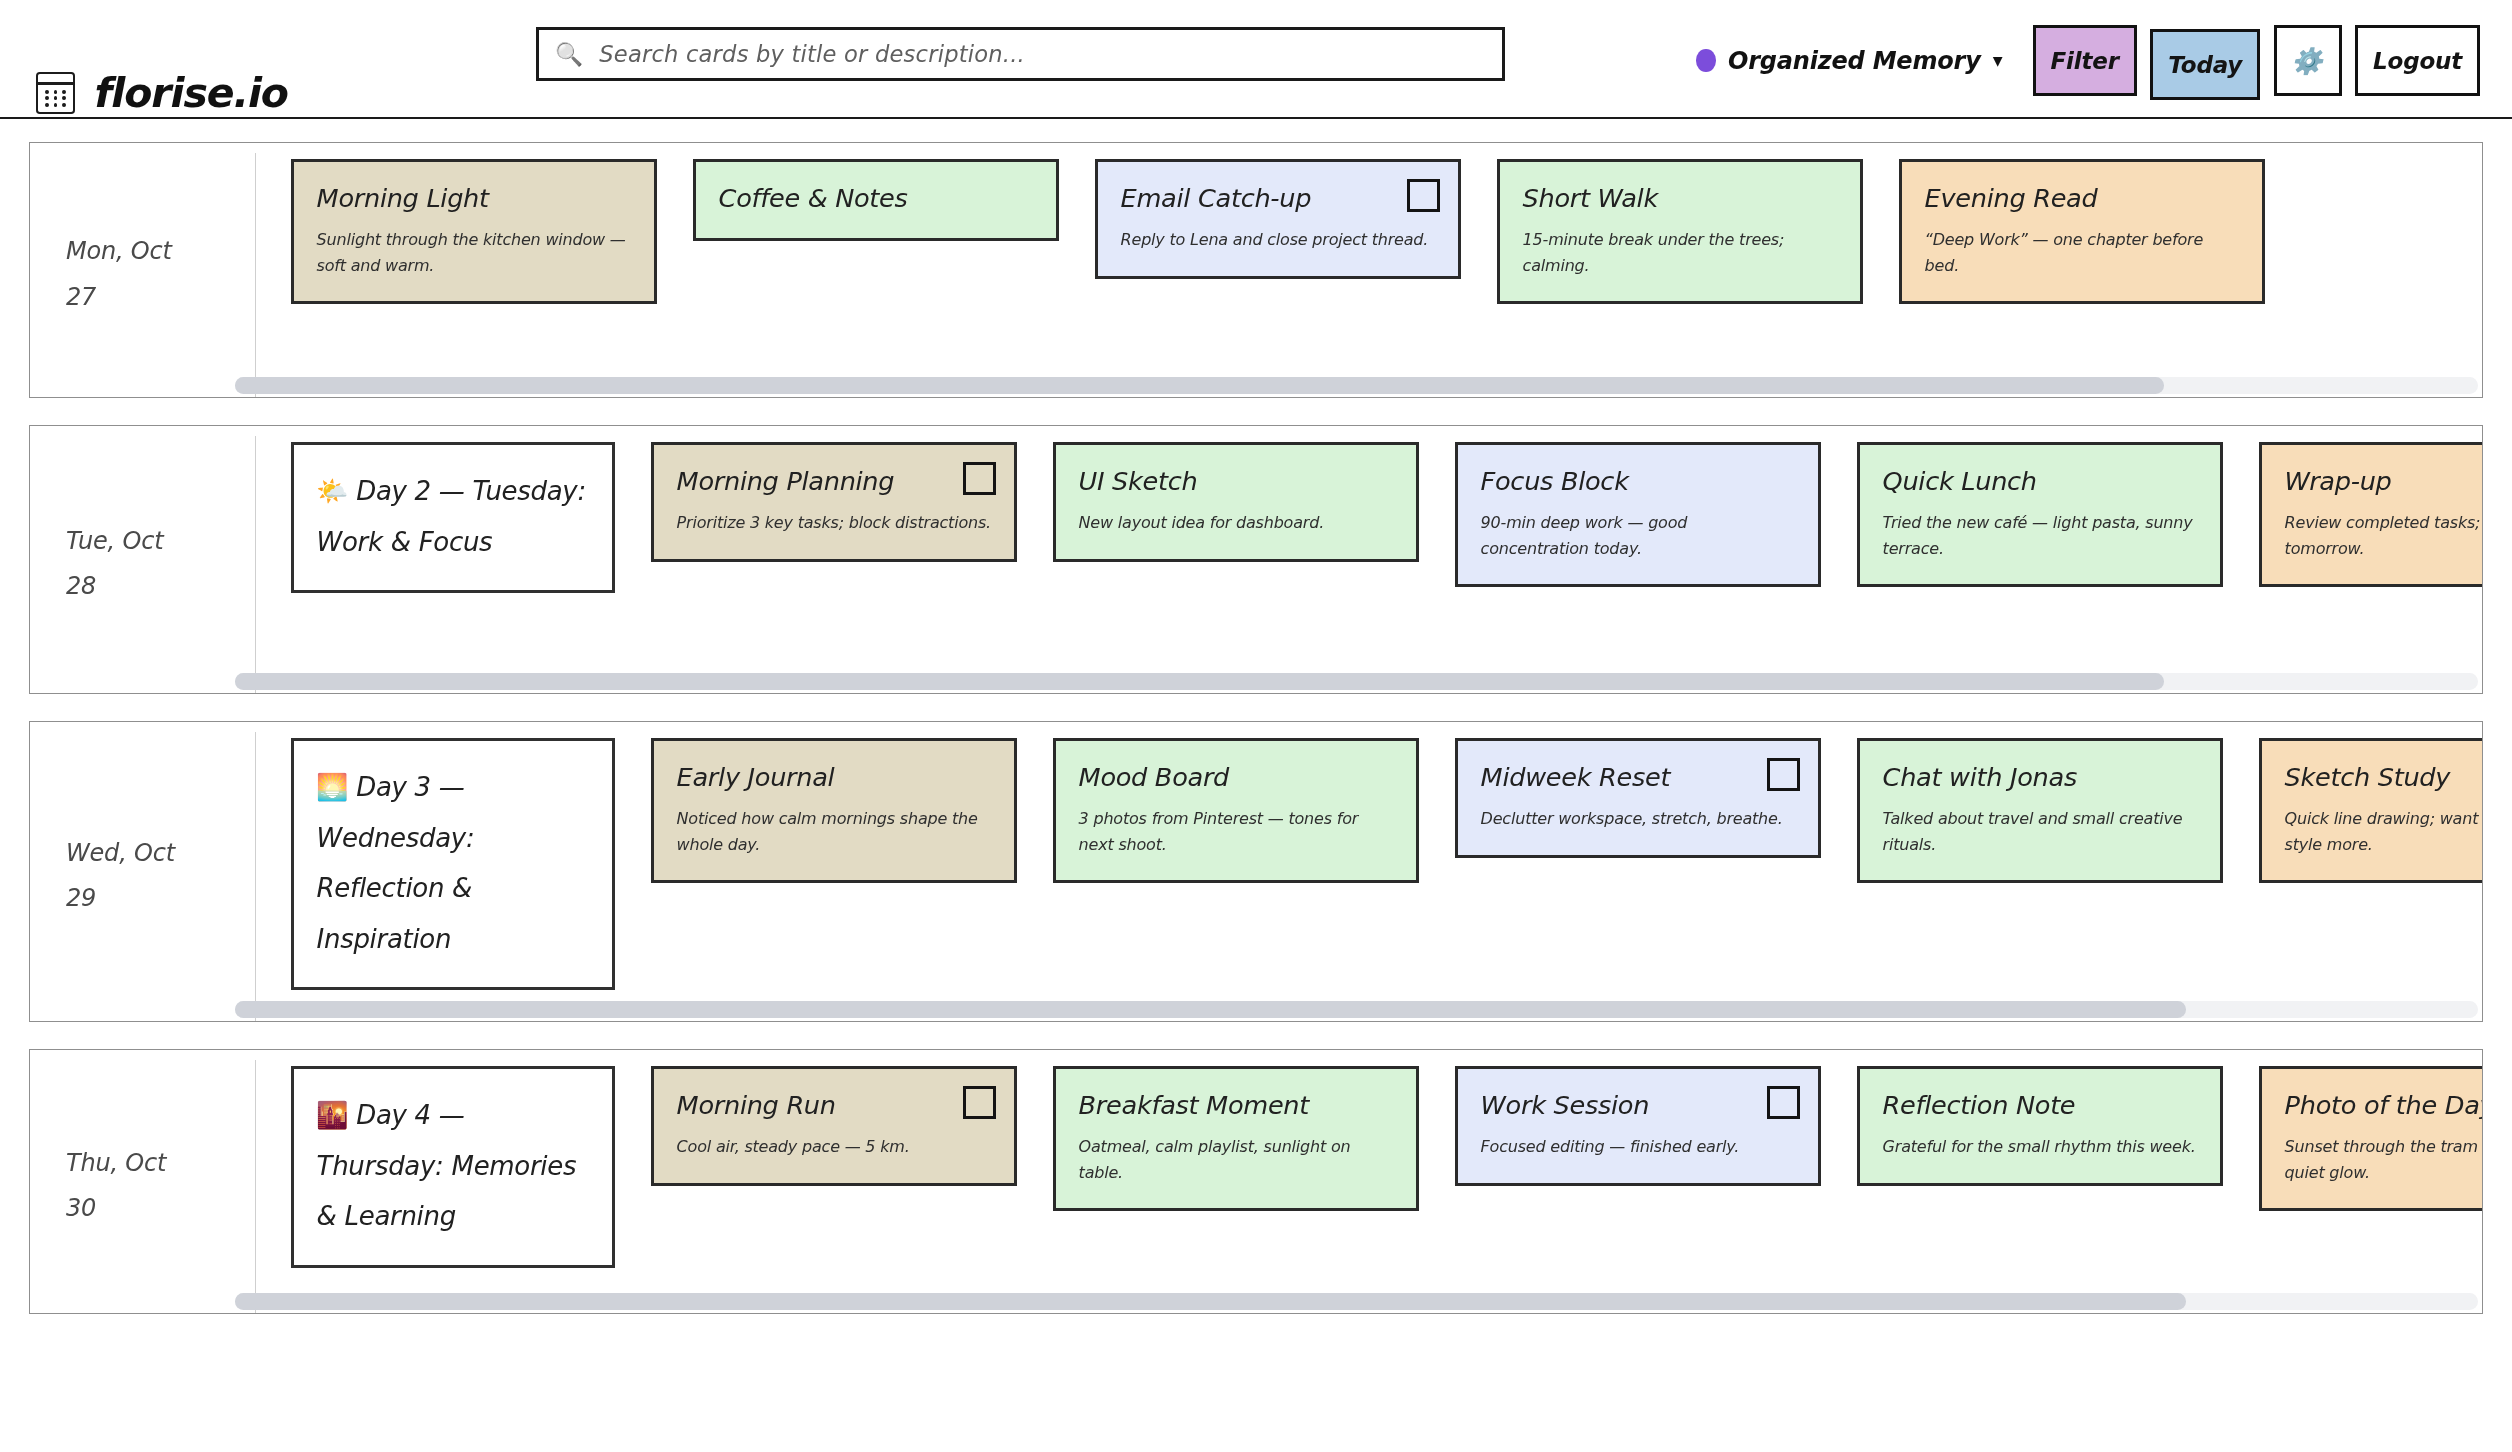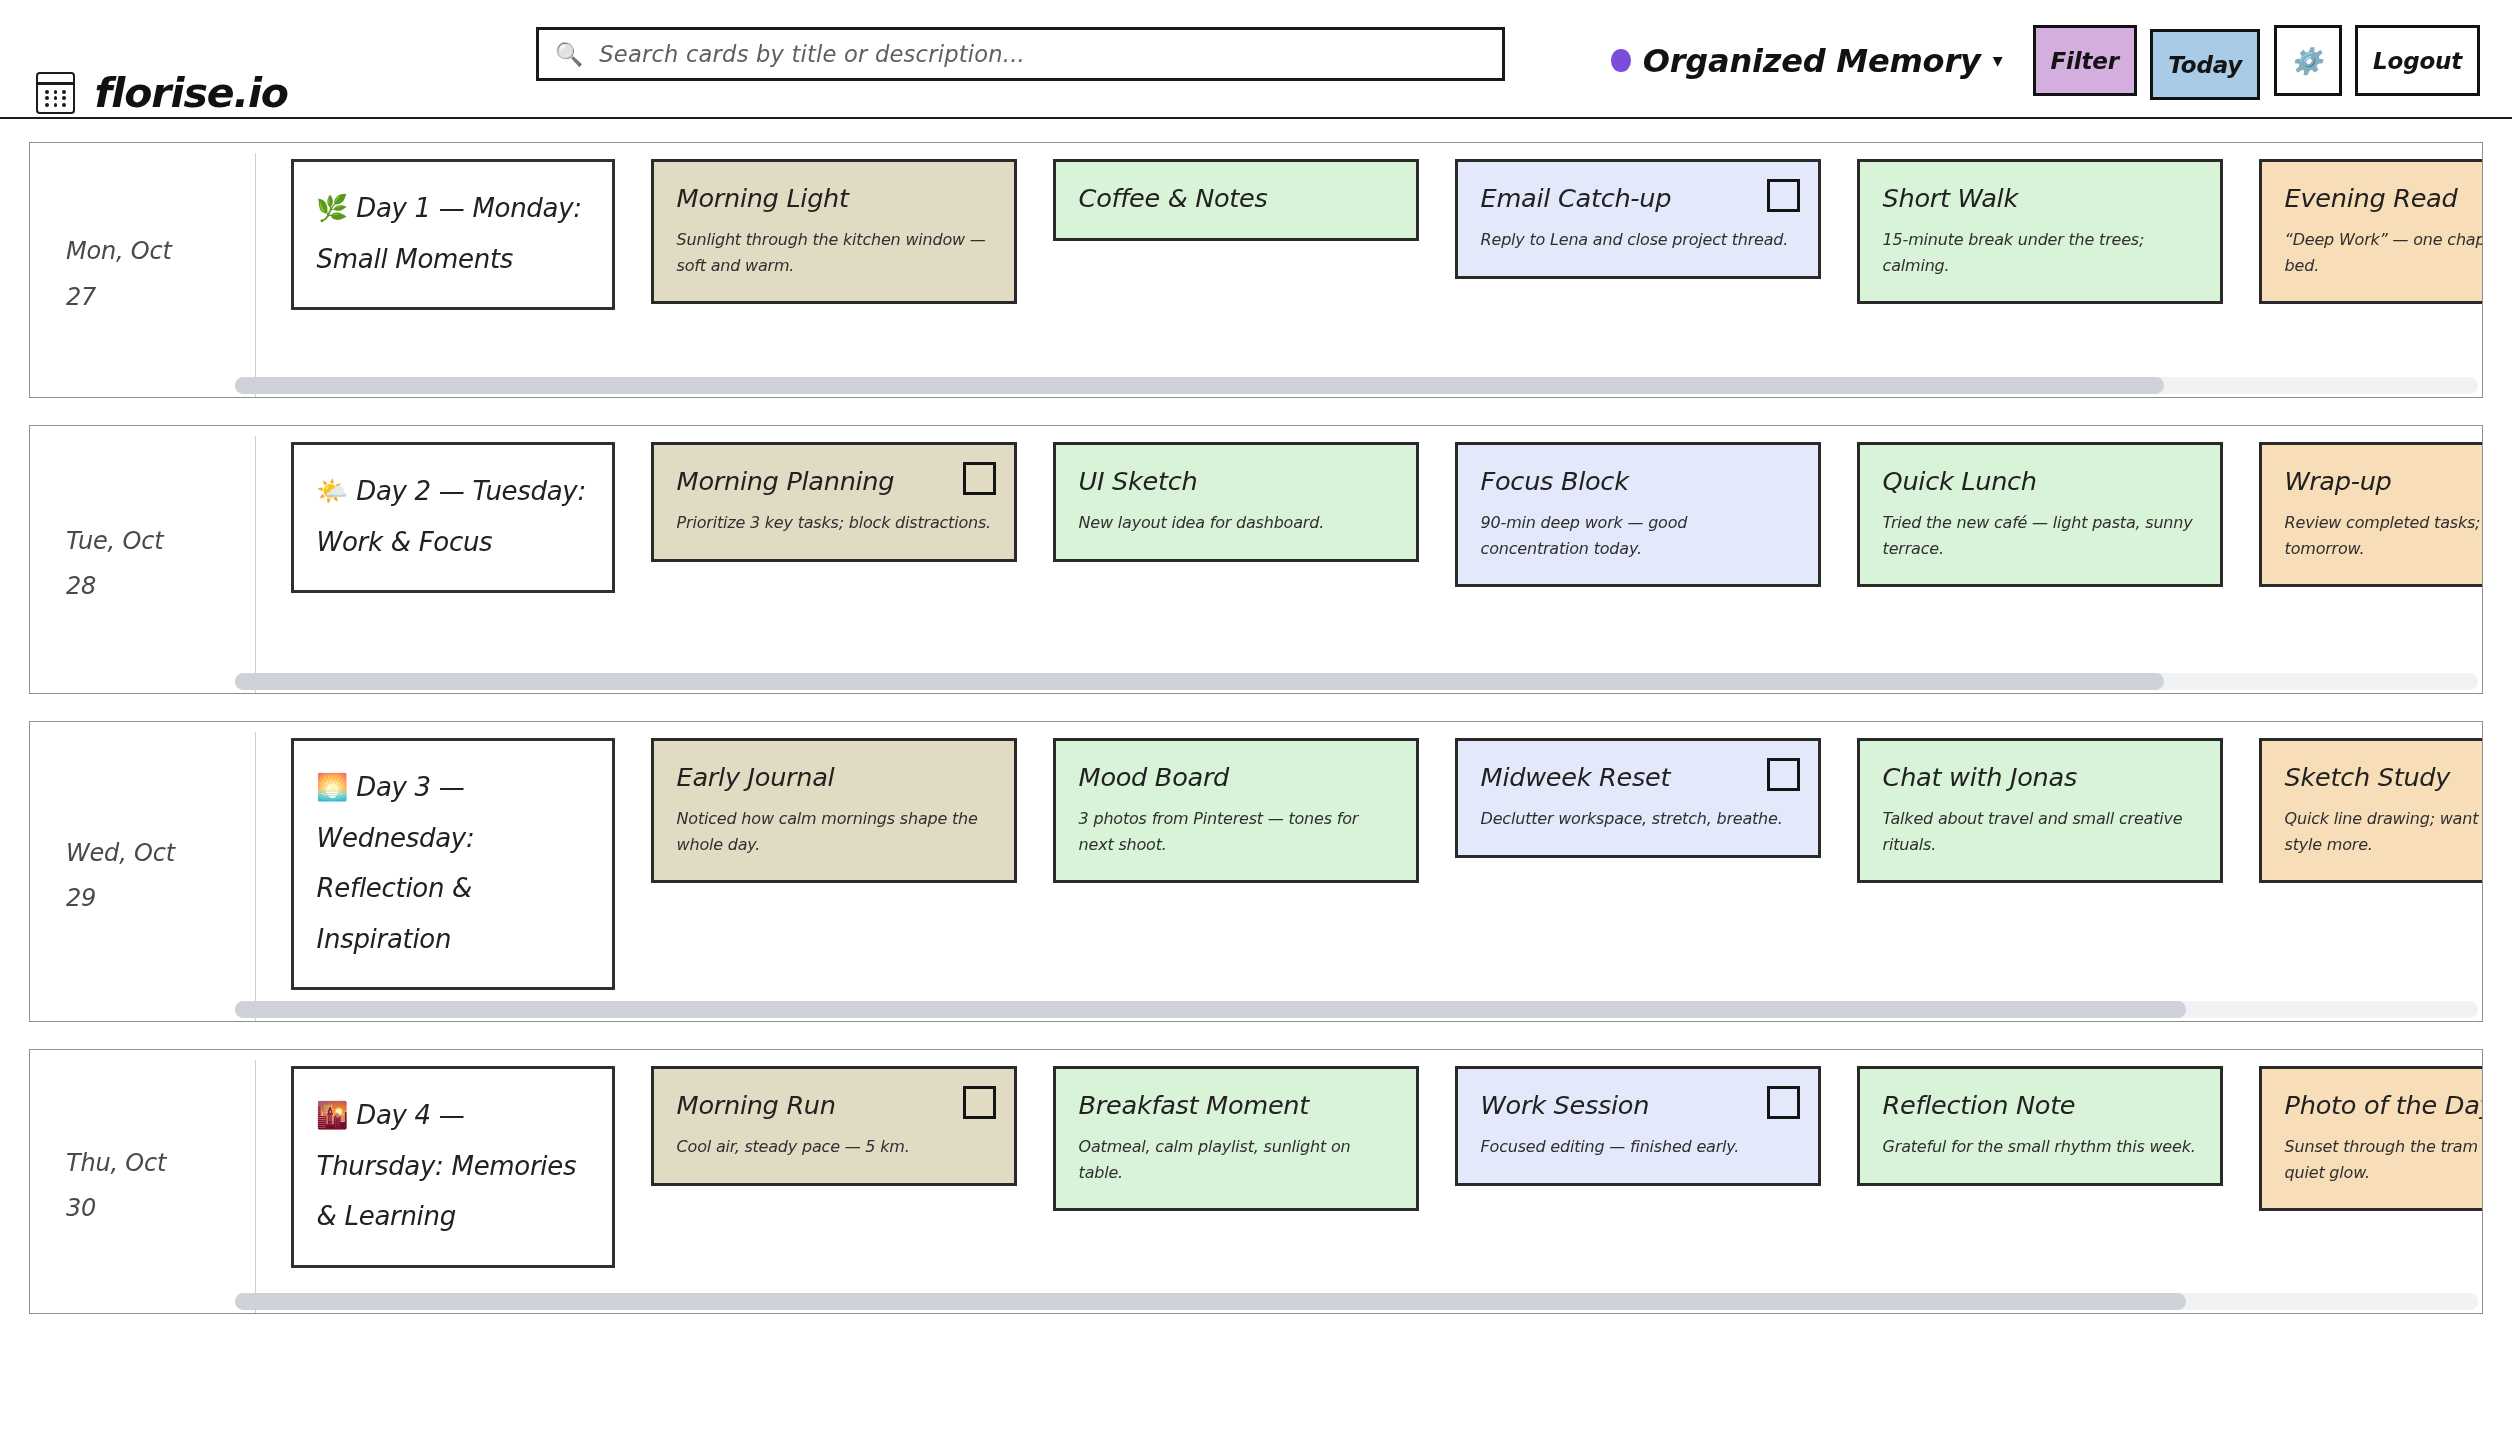--- a/index.html
+++ b/index.html
@@ -81,21 +81,21 @@
     display: flex; align-items: center; gap: 13.5px;
   }
   .board-select {
     display: flex; align-items: center; gap: 12px;
     padding: 0 16.6px 0 4.5px;
     height: 53px;
     cursor: pointer;
   }
   .board-dot { width: 19.6px; height: 22.6px; border-radius: 50%; background: #7c4ddb; display:block; flex:0 0 auto; }
   .board-name {
-    font-size: 32px; font-weight: 700; font-style: italic; color: #121212;
+    font-size: 24px; font-weight: 700; font-style: italic; color: #121212;
     letter-spacing: -0.2px; white-space: nowrap;
   }
   .chev { font-size: 19.6px; color:#111; font-weight:700; line-height:1; }
 
   .hbtn {
     height: 71px;
     min-width: 81px;
     border: 3.8px solid #121212;
     background: #fff;
     display: flex; align-items: center; justify-content: center;
@@ -275,23 +275,20 @@
   </div>
 </div>
 
 <div class="board" id="board">
     <div class="row-wrap r1">
       <div class="row-inner">
         <div class="daycol">
           <div class="daylabel">Mon, Oct 27</div>
         </div>
         <div class="cards">
-          <div class="card white day">
-            <div class="title"><span class="emoji">🌿</span>Day 1 — Monday: Small Moments</div>
-          </div>
           <div class="card beige">
             <div class="title">Morning Light</div>
             <div class="desc">Sunlight through the kitchen window — soft and warm.</div>
           </div>
           <div class="card green">
             <div class="title">Coffee &amp; Notes</div>
           </div>
           <div class="card blue">
             <div class="title">Email Catch-up</div>
             <div class="desc">Reply to Lena and close project thread.</div>

